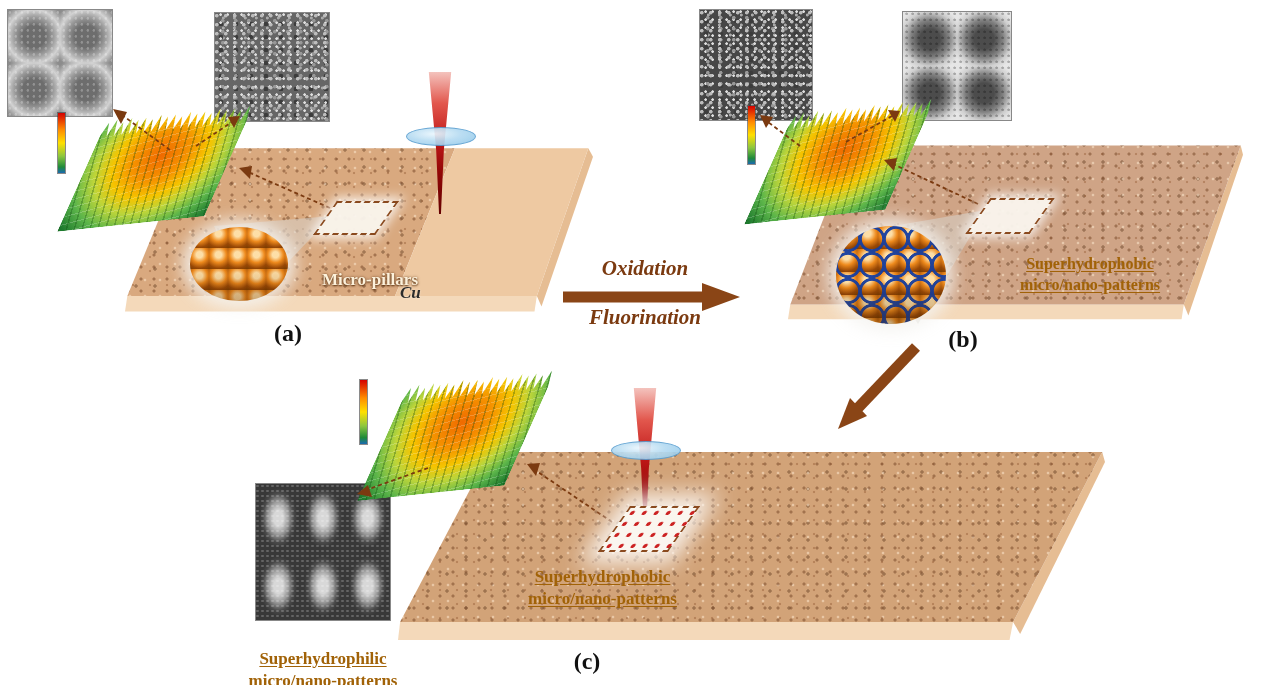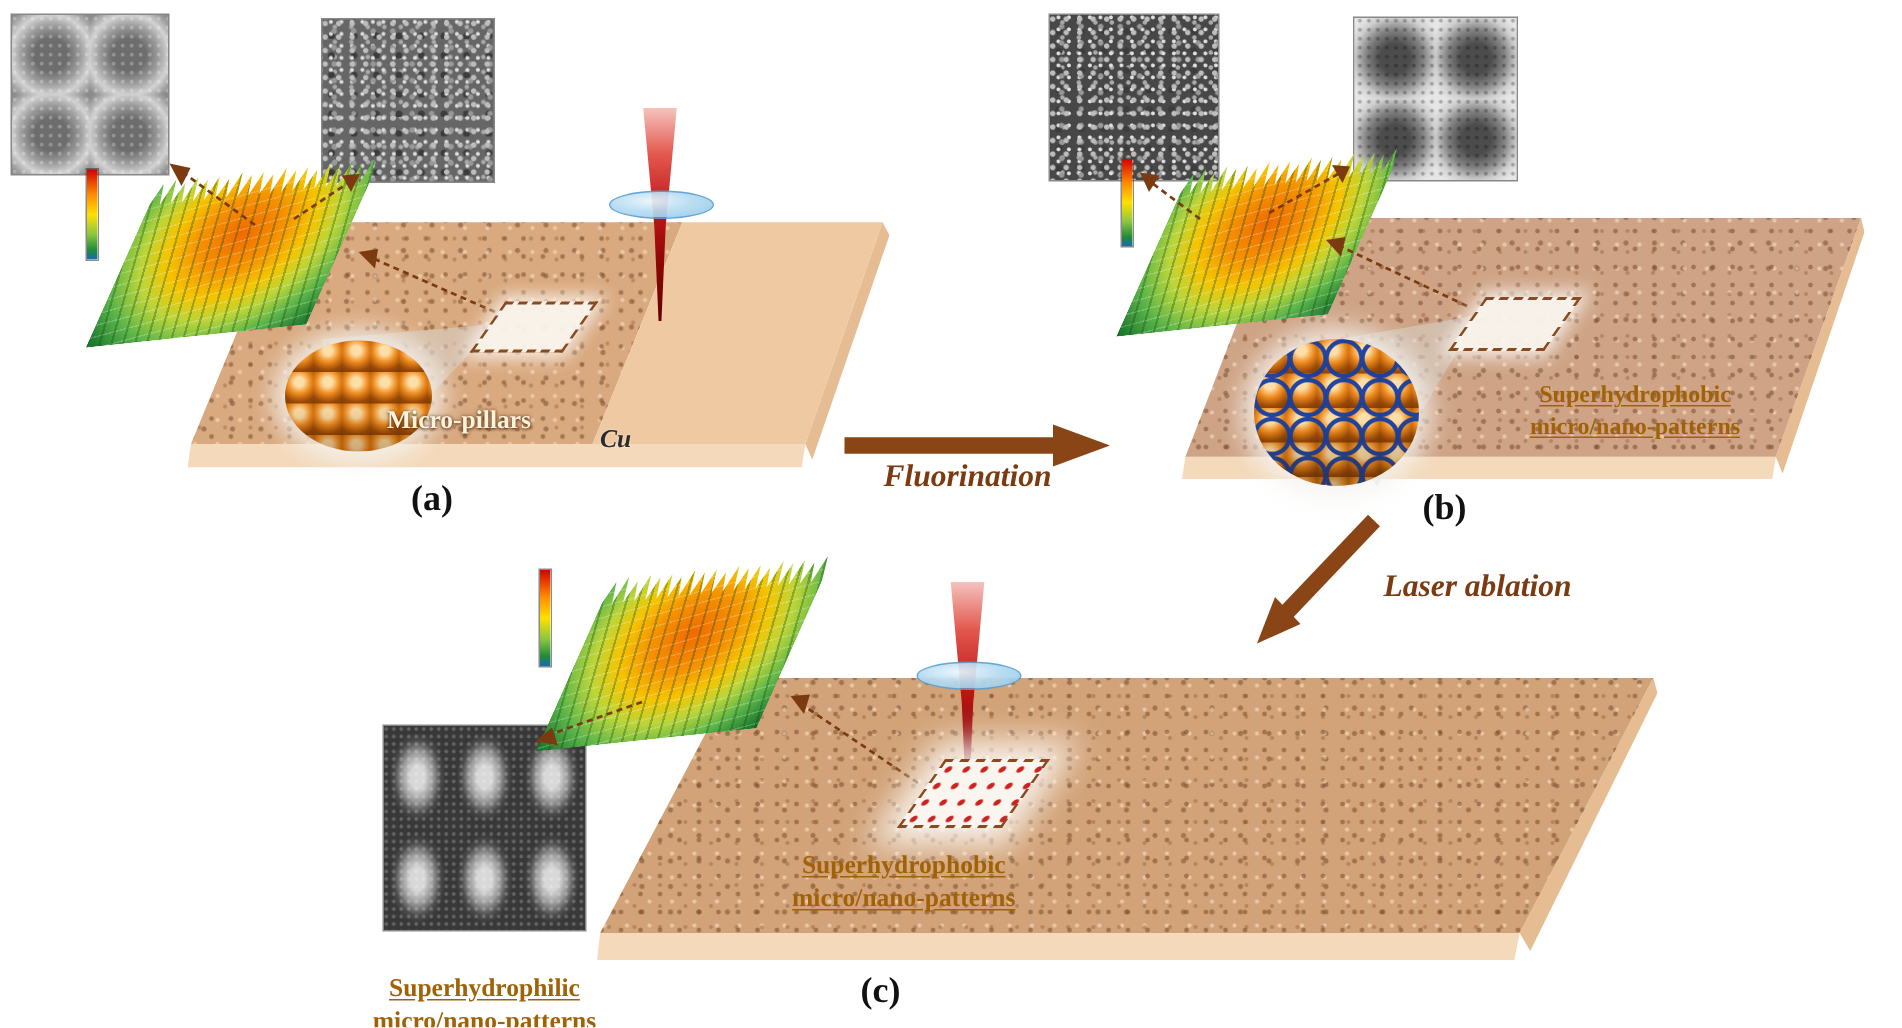--- a/index.html
+++ b/index.html
@@ -128,21 +128,21 @@
   .brown-label{
     position:absolute;z-index:7;color:#a16207;font-weight:bold;text-align:center;
     font-size:17px;line-height:1.3;text-decoration:underline;text-underline-offset:2px;
   }
   .process-label{
     position:absolute;z-index:7;color:#7b3a10;font-weight:bold;font-style:italic;
     font-size:21px;text-align:center;
   }
   .panel-label{position:absolute;z-index:7;color:#111;font-weight:bold;font-size:24px;text-align:center;}
   .onchip-label{
-    position:absolute;z-index:7;color:#fdf2dc;font-weight:bold;font-size:17px;text-align:left;
+    position:absolute;z-index:7;color:#fdf2dc;font-weight:bold;font-size:17px;text-align:right;
     text-shadow:0 1px 2px rgba(80,40,8,.9),0 0 3px rgba(80,40,8,.6);
   }
   .cu-label{
     position:absolute;z-index:7;color:#2b2b2b;font-weight:bold;font-style:italic;font-size:17px;
     text-shadow:0 0 2px rgba(255,255,255,.5);
   }
   #arrow-layer{position:absolute;left:0;top:0;z-index:4;pointer-events:none;}
 </style>
 </head>
 <body>
@@ -168,20 +168,21 @@
   <div class="lens" style="left:406px;top:127px;width:68px;height:17px;"></div>
 
   <div class="drect" style="left:325px;top:201px;width:58px;height:30px;"></div>
 
   <div class="bumps" style="left:190px;top:227px;width:98px;height:74px;"></div>
 
   <div class="onchip-label" style="left:258px;top:270px;width:160px;">Micro-pillars</div>
   <div class="cu-label" style="left:400px;top:283px;">Cu</div>
   <div class="panel-label" style="left:263px;top:320px;width:50px;">(a)</div>
 
+  <div class="process-label" style="left:570px;top:256px;width:150px;">Oxidation</div>
   <div class="process-label" style="left:560px;top:305px;width:170px;">Fluorination</div>
 
   <div class="abs" style="left:788px;top:138px;width:455px;height:185px;z-index:1;">
     <div class="slab-front" style="clip-path:polygon(0.5% 90%,87% 90%,86.5% 98%,0% 98%);"></div>
     <div class="slab-side" style="clip-path:polygon(87% 90%,99.5% 4%,100% 9%,88% 96%);"></div>
     <div class="slab-face" style="clip-path:polygon(14% 4%,99.5% 4%,87% 90%,0.5% 90%);background-color:#cfa486;"></div>
   </div>
 
   <div class="sem sem-rough sem-rough-dark" style="left:700px;top:10px;width:112px;height:110px;"></div>
   <div class="sem sem-domes-dark" style="left:903px;top:12px;width:108px;height:108px;"></div>
@@ -194,21 +195,20 @@
   <div class="drect" style="left:978px;top:198px;width:60px;height:32px;"></div>
 
   <div class="bumps bumps-mesh" style="left:836px;top:226px;width:110px;height:98px;"></div>
 
   <div class="brown-label" style="left:995px;top:254px;width:190px;font-size:16px;">
     <span style="display:block;">Superhydrophobic</span>
     <span style="display:block;">micro/nano-patterns</span>
   </div>
   <div class="panel-label" style="left:938px;top:326px;width:50px;">(b)</div>
 
-  <div class="process-label" style="left:900px;top:378px;width:170px;">Laser ablation</div>
 
   <div class="abs" style="left:398px;top:448px;width:707px;height:200px;z-index:1;">
     <div class="slab-front" style="clip-path:polygon(0.3% 87%,87% 87%,86.5% 96%,0% 96%);"></div>
     <div class="slab-side" style="clip-path:polygon(87% 87%,99.6% 2%,100% 7%,88% 93%);"></div>
     <div class="slab-face" style="clip-path:polygon(13% 2%,99.6% 2%,87% 87%,0.3% 87%);background-color:#d2a378;"></div>
   </div>
 
   <div class="sem sem-pillars" style="left:256px;top:484px;width:134px;height:136px;"></div>
 
   <div class="plot" style="left:360px;top:372px;width:175px;height:130px;">

